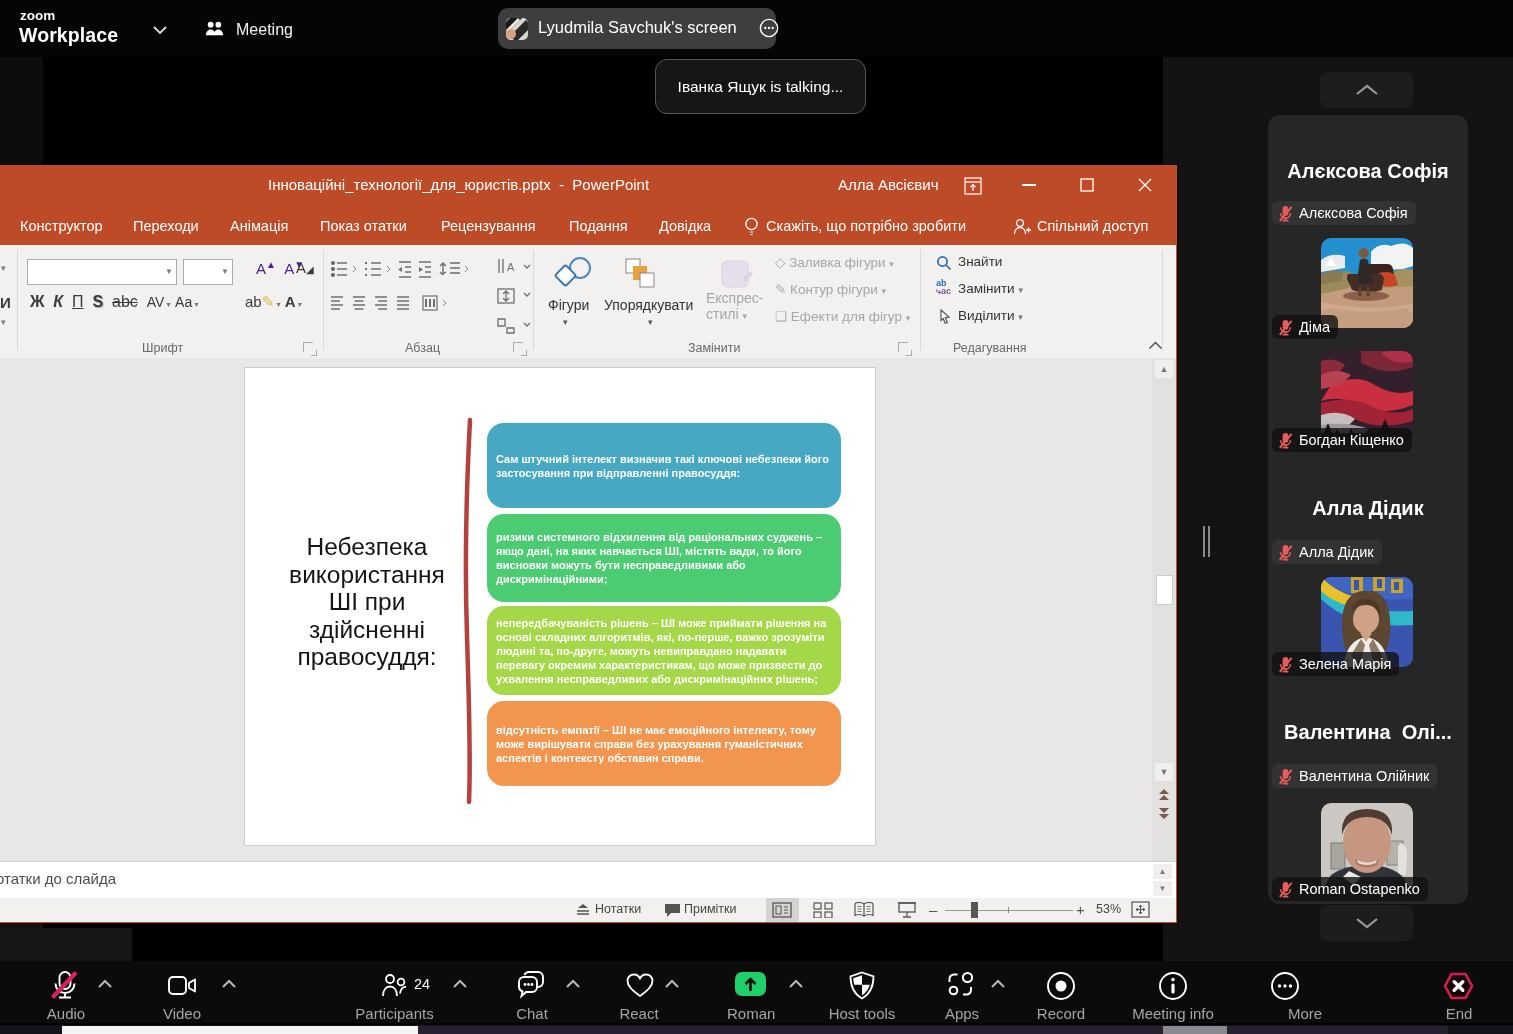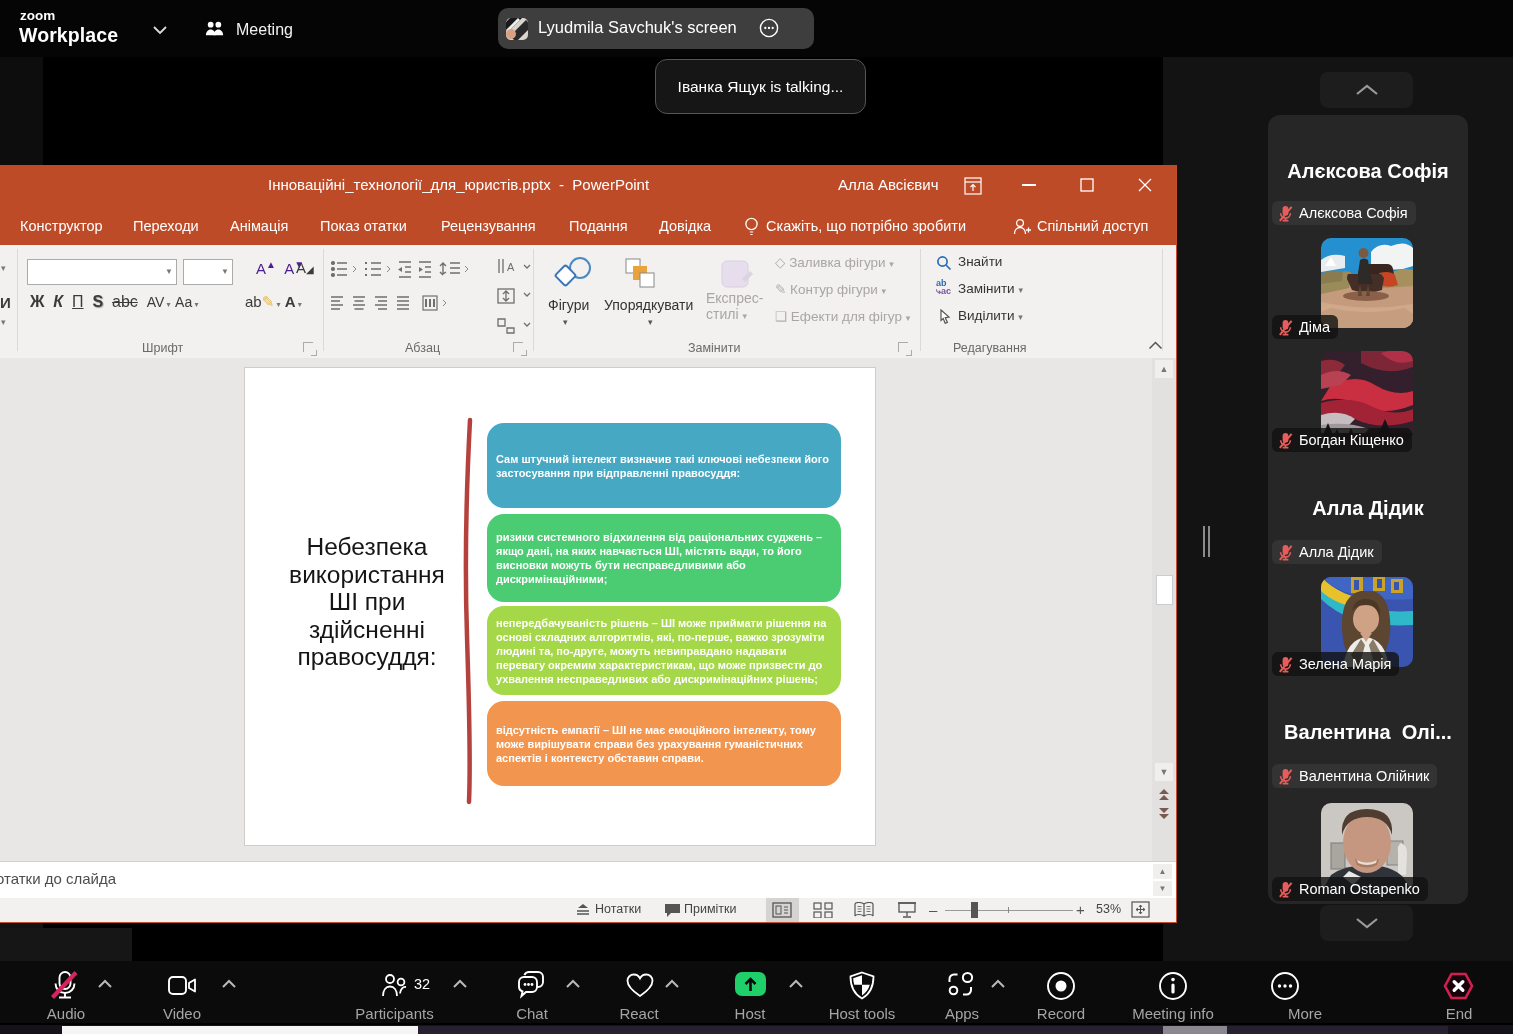--- a/index.html
+++ b/index.html
@@ -43,21 +43,21 @@
         <path d="M2 3 L8 9 L14 3" stroke="#ddd" stroke-width="1.8" fill="none"></path>
       </svg>
     <svg class="abs" style="left:203px;top:18px" width="23" height="23" viewBox="0 0 24 24" fill="#fff">
         <circle cx="8" cy="7" r="3"></circle>
         <circle cx="16" cy="7" r="3"></circle>
         <path d="M3 18c0-3.3 2.2-6 5-6s5 2.7 5 6z"></path>
         <path d="M11 18c0-3.3 2.2-6 5-6s5 2.7 5 6z"></path>
       </svg>
     <div class="abs" style="left:236px;top:21px;color:#f2f2f2;font-size:16px;">Meeting</div>
 
-    <div class="abs" style="left:498px;top:8px;width:316px;height:41px;background:#3E3E3E;border-radius:10px;">
+    <div class="abs" style="left:498px;top:8px;width:278px;height:41px;background:#3E3E3E;border-radius:10px;">
       <svg class="abs" style="left:8px;top:10px" width="22" height="22" viewBox="0 0 22 22">
           <defs>
             <clipPath id="rc">
               <rect width="22" height="22" rx="5"></rect>
             </clipPath>
           </defs>
           <g clip-path="url(#rc)">
             <rect width="22" height="22" fill="#d8d4cf"></rect>
             <path d="M-4 8 L10 -6 L16 0 L2 14 Z" fill="#1a1a1a"></path>
             <path d="M4 18 L20 2 L26 8 L10 24 Z" fill="#2a2a2a"></path>
@@ -470,21 +470,21 @@
         <path d="M2 8 L8 2 L14 8" stroke="#b9b9b9" stroke-width="2" fill="none"></path>
       </svg>
     <div class="wlabel" style="left:160px;width:44px;">Video</div>
 
     <svg class="abs" style="left:380px;top:11px" width="30" height="28" viewBox="0 0 30 28">
         <circle cx="10" cy="7" r="4" fill="none" stroke="#fff" stroke-width="1.8"></circle>
         <path d="M3 24 c0-6 3-9.5 7-9.5 s7 3.5 7 9.5" fill="none" stroke="#fff" stroke-width="1.8"></path>
         <circle cx="21" cy="10" r="3.4" fill="none" stroke="#fff" stroke-width="1.8"></circle>
         <path d="M20 21.5 c.5-4.5 3-7 6-6.5" fill="none" stroke="#fff" stroke-width="1.8"></path>
       </svg>
-    <div class="abs" style="left:414px;top:15px;color:#fff;font-size:14.5px;">32</div>
+    <div class="abs" style="left:414px;top:15px;color:#fff;font-size:14.5px;">24</div>
     <svg class="abs" style="left:452px;top:18px" width="16" height="10" viewBox="0 0 16 10">
         <path d="M2 8 L8 2 L14 8" stroke="#b9b9b9" stroke-width="2" fill="none"></path>
       </svg>
     <div class="wlabel" style="left:352px;width:85px;">Participants</div>
 
     <svg class="abs" style="left:517px;top:9px" width="28" height="31" viewBox="0 0 28 31">
         <path d="M12 2 h9 a5 5 0 0 1 5 5 v5 a5 5 0 0 1 -5 5 h-1" fill="none" stroke="#fff" stroke-width="1.9"></path>
         <path d="M12 2 a5 5 0 0 0 -4.6 3" fill="none" stroke="#fff" stroke-width="1.9"></path>
         <path d="M7 7 h8 a5 5 0 0 1 5 5 v5 a5 5 0 0 1 -5 5 h-6 l-4.5 4 l1 -4.5 a5 5 0 0 1 -3.5 -4.5 v-5 a5 5 0 0 1 5 -5 z" fill="#0b0b0b" stroke="#fff" stroke-width="1.9"></path>
         <circle cx="8" cy="14.5" r="1.4" fill="#fff"></circle>
@@ -505,21 +505,21 @@
     <div class="wlabel" style="left:617px;width:44px;">React</div>
 
     <div class="abs" style="left:735px;top:11px;width:31px;height:24px;background:#1fd06a;border-radius:7px;">
       <svg class="abs" style="left:8px;top:4px" width="15" height="16" viewBox="0 0 15 16">
           <path d="M7.5 15 V4 M2.5 8 L7.5 3 L12.5 8" stroke="#0b0b0b" stroke-width="2.6" fill="none"></path>
         </svg>
     </div>
     <svg class="abs" style="left:788px;top:18px" width="16" height="10" viewBox="0 0 16 10">
         <path d="M2 8 L8 2 L14 8" stroke="#b9b9b9" stroke-width="2" fill="none"></path>
       </svg>
-    <div class="wlabel" style="left:727px;width:46px;">Host</div>
+    <div class="wlabel" style="left:727px;width:46px;">Roman</div>
 
     <svg class="abs" style="left:849px;top:10px" width="26" height="29" viewBox="0 0 26 29">
         <path d="M13 1.5 L24.5 5.5 C24.5 15 22 22.5 13 27.5 C4 22.5 1.5 15 1.5 5.5 Z" fill="none" stroke="#fff" stroke-width="1.8"></path>
         <path d="M13 4.2 L4.2 7.3 C4.3 9.5 4.6 11.7 5.2 13.8 L13 13.8 Z M13 13.8 L20.8 13.8 C19.5 18.2 17 21.8 13 24.4 Z" fill="#fff"></path>
       </svg>
     <div class="wlabel" style="left:824px;width:76px;">Host tools</div>
 
     <svg class="abs" style="left:946px;top:10px" width="30" height="28" viewBox="0 0 30 28">
         <path d="M3.5 11 V8 a4.5 4.5 0 0 1 4.5 -4.5 h3.5" fill="none" stroke="#fff" stroke-width="2"></path>
         <path d="M25 16 v3 a4.5 4.5 0 0 1 -4.5 4.5 H17" fill="none" stroke="#fff" stroke-width="2"></path>

